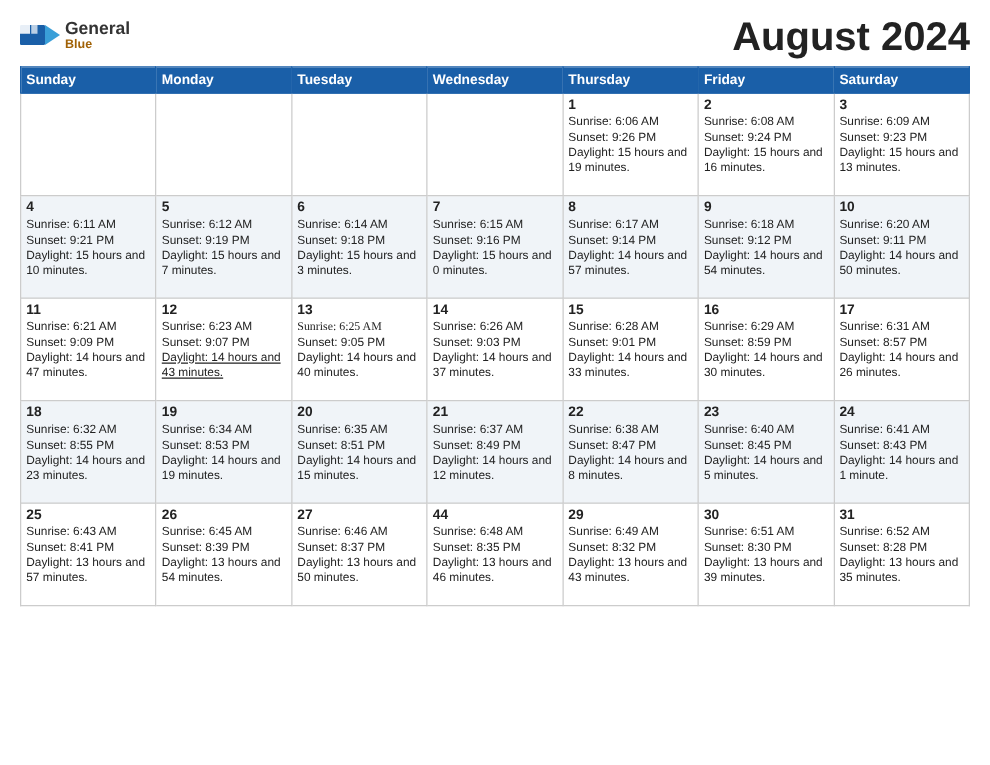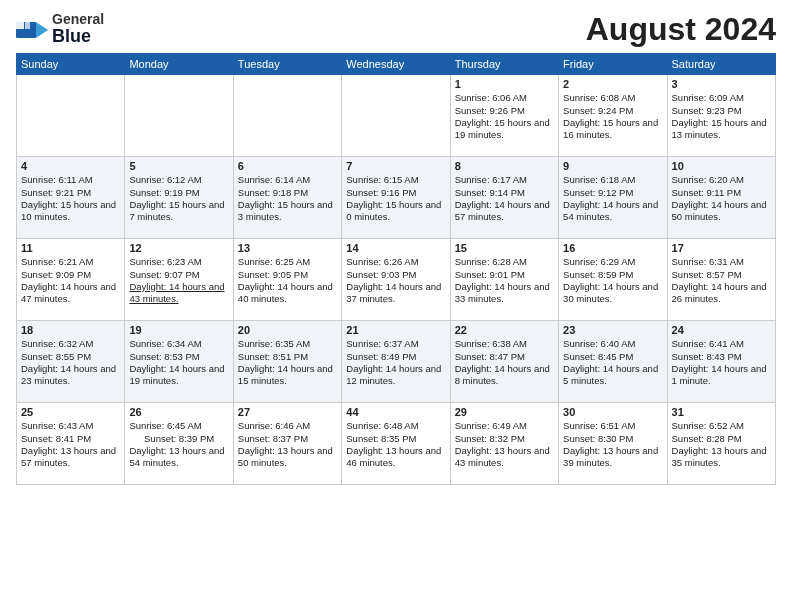--- a/index.html
+++ b/index.html
@@ -30,23 +30,23 @@
       display: flex;
       flex-direction: column;
       line-height: 1.1;
     }
     .logo-general {
       font-size: 14px;
       font-weight: bold;
       color: #333;
     }
     .logo-blue {
-      font-size: 18px;
-      font-weight: bold;
-      color: #0f172a;
+      font-size: 10px;
+      font-weight: bold;
+      color: #a16207;
     }
     .logo-icon {
       width: 32px;
       height: 32px;
       margin-right: 4px;
     }
     .title-block {
       text-align: right;
     }
     .month-title {
@@ -61,21 +61,21 @@
     }
     table {
       width: 100%;
       border-collapse: collapse;
       table-layout: fixed;
     }
     thead tr th {
       background-color: #1a5fa8;
       color: #fff;
       font-size: 11px;
-      font-weight: normal;
+      font-weight: bold;
       padding: 4px 4px;
       text-align: left;
       border: 1px solid #1a5fa8;
       margin-left: 36px;
     }
     tbody tr td {
       border: 1px solid #ccc;
       vertical-align: top;
       padding: 3px 4px;
       font-size: 9.5px;
@@ -212,21 +212,21 @@
             <span style="display: block; line-height: 1.3;">Daylight: 14 hours and 47 minutes.</span>
           </td>
           <td>
             <span class="day-num">12</span>
             <span style="display: block; line-height: 1.3;">Sunrise: 6:23 AM</span>
             <span style="display: block; line-height: 1.3;">Sunset: 9:07 PM</span>
             <span style="display: block; line-height: 1.3; text-decoration: underline;">Daylight: 14 hours and 43 minutes.</span>
           </td>
           <td>
             <span class="day-num">13</span>
-            <span style="display: block; line-height: 1.3;">Sunrise: 6:25 AM</span>
+            <span style="display: block; line-height: 1.3; font-family: Liberation Serif, serif;">Sunrise: 6:25 AM</span>
             <span style="display: block; line-height: 1.3;">Sunset: 9:05 PM</span>
             <span style="display: block; line-height: 1.3;">Daylight: 14 hours and 40 minutes.</span>
           </td>
           <td>
             <span class="day-num">14</span>
             <span style="display: block; line-height: 1.3;">Sunrise: 6:26 AM</span>
             <span style="display: block; line-height: 1.3;">Sunset: 9:03 PM</span>
             <span style="display: block; line-height: 1.3;">Daylight: 14 hours and 37 minutes.</span>
           </td>
           <td>
@@ -295,21 +295,21 @@
         <tr>
           <td>
             <span class="day-num">25</span>
             <span style="display: block; line-height: 1.3;">Sunrise: 6:43 AM</span>
             <span style="display: block; line-height: 1.3;">Sunset: 8:41 PM</span>
             <span style="display: block; line-height: 1.3;">Daylight: 13 hours and 57 minutes.</span>
           </td>
           <td>
             <span class="day-num">26</span>
             <span style="display: block; line-height: 1.3;">Sunrise: 6:45 AM</span>
-            <span style="display: block; line-height: 1.3; text-align: center;">Sunset: 8:39 PM</span>
+            <span style="display: block; line-height: 1.3;">Sunset: 8:39 PM</span>
             <span style="display: block; line-height: 1.3;">Daylight: 13 hours and 54 minutes.</span>
           </td>
           <td>
             <span class="day-num">27</span>
             <span style="display: block; line-height: 1.3;">Sunrise: 6:46 AM</span>
             <span style="display: block; line-height: 1.3;">Sunset: 8:37 PM</span>
             <span style="display: block; line-height: 1.3;">Daylight: 13 hours and 50 minutes.</span>
           </td>
           <td>
             <span class="day-num">44</span>

